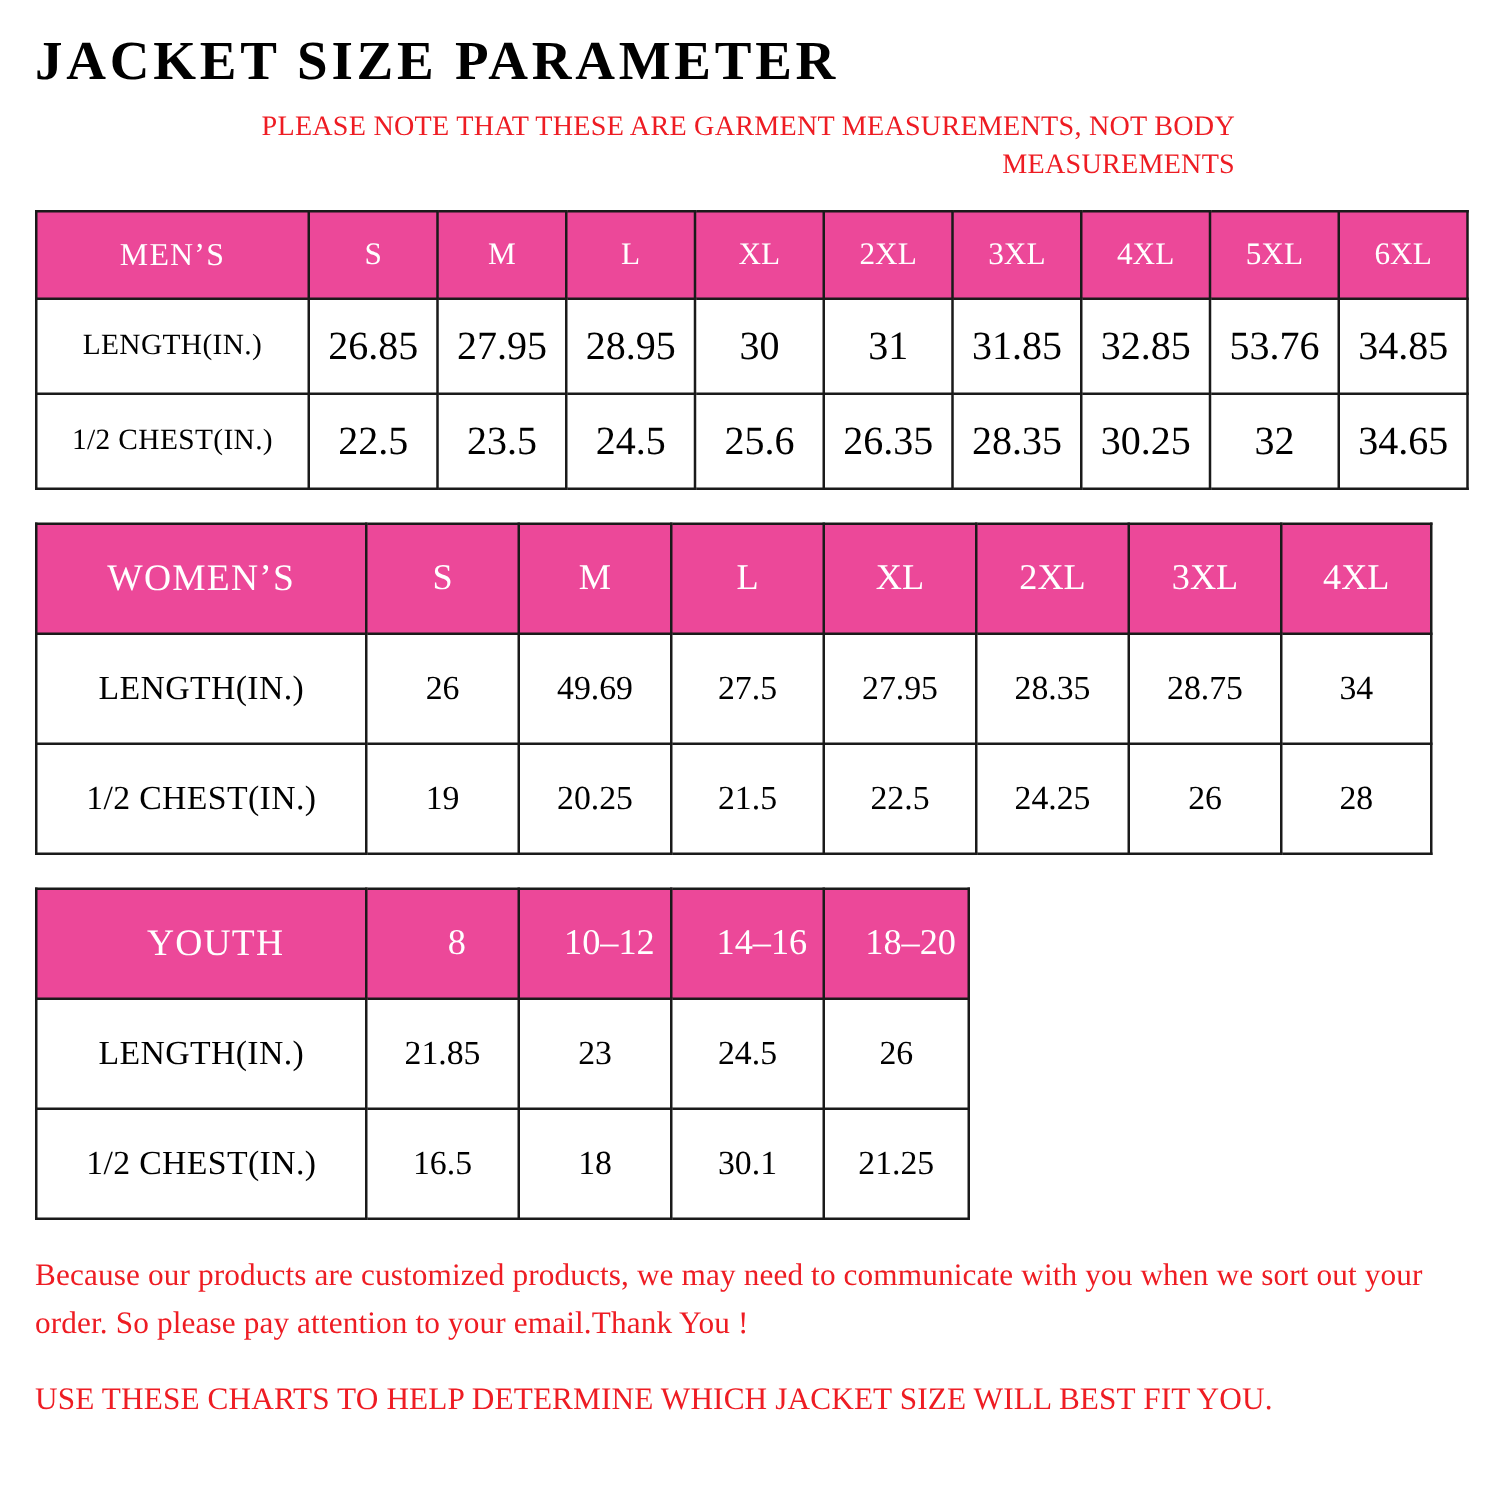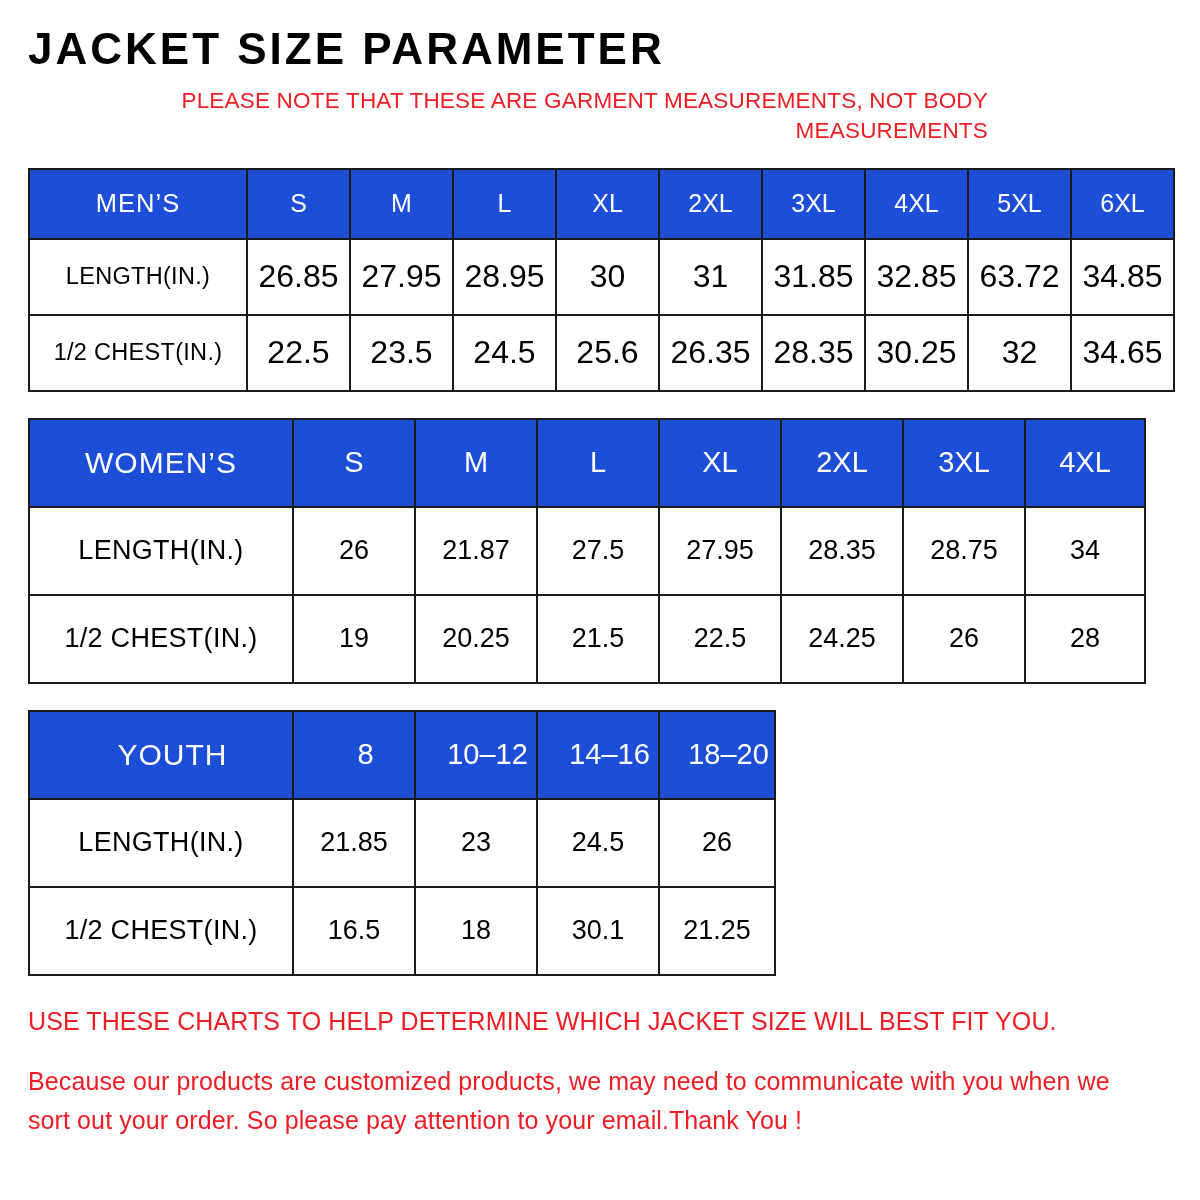--- a/index.html
+++ b/index.html
@@ -13,20 +13,21 @@
     font-family: "Liberation Sans", sans-serif;
     color: #000000;
     overflow: hidden;
   }
   .page {
     position: relative;
     width: 1200px;
     height: 968px;
     box-sizing: border-box;
     padding: 26px 28px 0 28px;
+    font-family: Liberation Serif, serif;
   }
   .title {
     font-size: 44px;
     font-weight: bold;
     letter-spacing: 3px;
     line-height: 1.05;
     margin: 0 0 14px 0;
     color: #000;
   }
   .note {
@@ -47,21 +48,21 @@
     border: 2px solid #1a1a1a;
   }
   th, td {
     text-align: center;
     vertical-align: middle;
     font-weight: normal;
     color: #000;
     background: #ffffff;
   }
   thead th {
-    background: #1d4ed8;
+    background: #ec4899;
     color: #ffffff;
   }
   
   .t-men { width: 1144px; }
   .t-men thead th { height: 66px; font-size: 25px; }
   .t-men thead th.rowhead { font-size: 25.5px; letter-spacing: 1px; }
   .t-men tbody td { height: 72px; font-size: 32px; }
   .t-men tbody td.rowhead { font-size: 23.5px; letter-spacing: 0.3px; }
 
   
@@ -128,21 +129,21 @@
     <tbody>
       <tr>
         <td class="rowhead">LENGTH(IN.)</td>
         <td>26.85</td>
         <td>27.95</td>
         <td>28.95</td>
         <td>30</td>
         <td>31</td>
         <td>31.85</td>
         <td>32.85</td>
-        <td>63.72</td>
+        <td>53.76</td>
         <td>34.85</td>
       </tr>
       <tr>
         <td class="rowhead">1/2 CHEST(IN.)</td>
         <td>22.5</td>
         <td>23.5</td>
         <td>24.5</td>
         <td>25.6</td>
         <td>26.35</td>
         <td>28.35</td>
@@ -173,21 +174,21 @@
         <th>XL</th>
         <th>2XL</th>
         <th>3XL</th>
         <th>4XL</th>
       </tr>
     </thead>
     <tbody>
       <tr>
         <td class="rowhead">LENGTH(IN.)</td>
         <td>26</td>
-        <td>21.87</td>
+        <td>49.69</td>
         <td>27.5</td>
         <td>27.95</td>
         <td>28.35</td>
         <td>28.75</td>
         <td>34</td>
       </tr>
       <tr>
         <td class="rowhead">1/2 CHEST(IN.)</td>
         <td>19</td>
         <td>20.25</td>
@@ -229,17 +230,17 @@
         <td class="rowhead">1/2 CHEST(IN.)</td>
         <td>16.5</td>
         <td>18</td>
         <td>30.1</td>
         <td>21.25</td>
       </tr>
     </tbody>
   </table>
 
   <div class="footer">
+    <p>Because our products are customized products, we may need to communicate with you when we sort out your order. So please pay attention to your email.Thank You !</p>
     <p>USE THESE CHARTS TO HELP DETERMINE WHICH JACKET SIZE WILL BEST FIT YOU.</p>
-    <p>Because our products are customized products, we may need to communicate with you when we sort out your order. So please pay attention to your email.Thank You !</p>
   </div>
 
 </div>
 
 </body></html>

